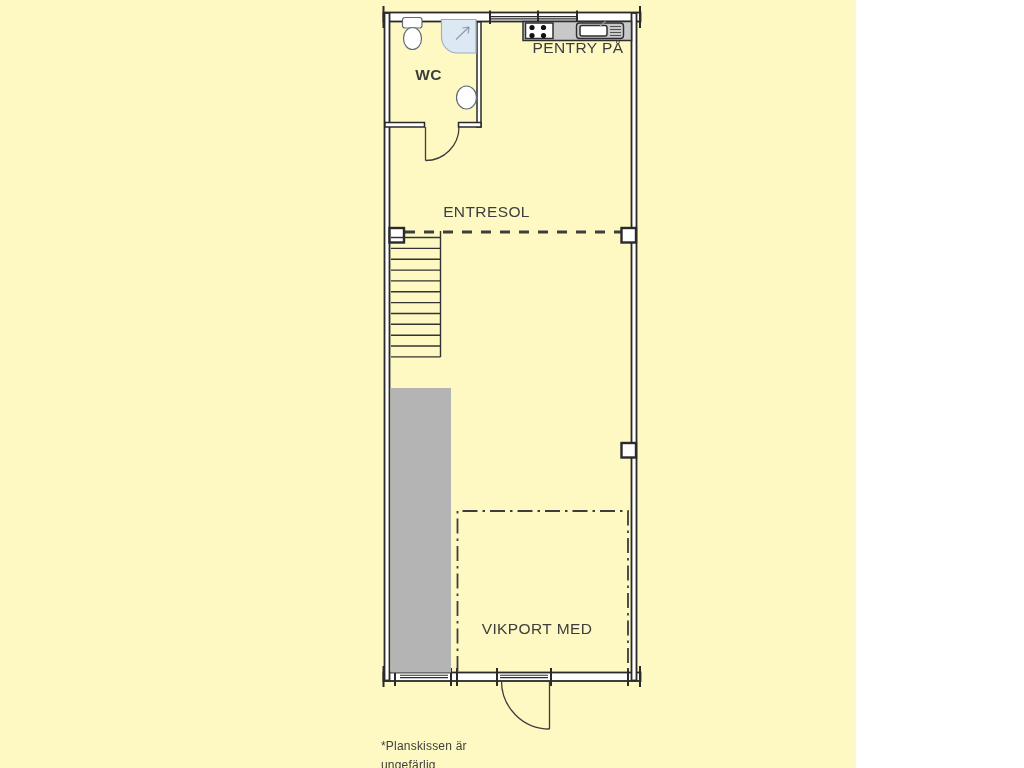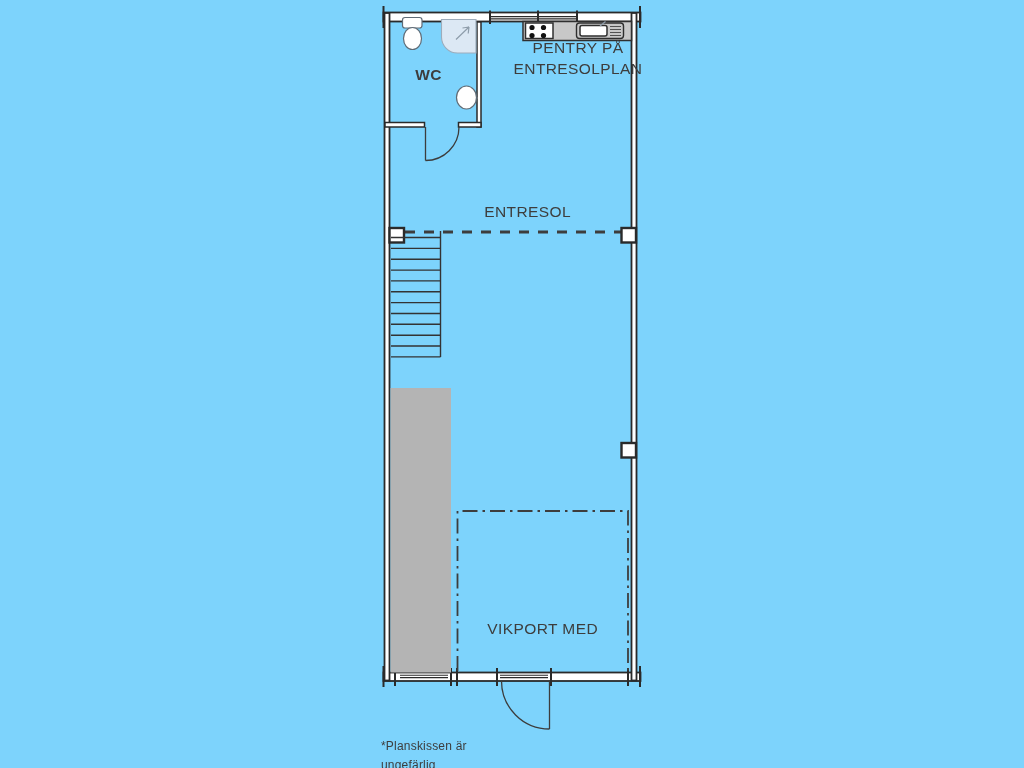--- a/index.html
+++ b/index.html
@@ -2,23 +2,23 @@
 <html style="--wall: #2a2a2a; --text: #3d3d3d; --dash: #3d3d3d; --gray_fill: #b4b4b4; --counter_fill: #c8c8c8; --shower_fill: #dce8f4; --fixture_stroke: #5f6b76;"><head>
 <meta charset="utf-8">
 <style>
   html, body {
     margin: 0;
     padding: 0;
     background: #ffffff;
   }
   #stage {
     position: relative;
-    width: 1024px;
+    width: 856px;
     height: 768px;
-    background: #7dd3fc;
+    background: #fef9c3;
     overflow: hidden;
     font-family: "Liberation Sans", sans-serif;
   }
   #plan-svg {
     position: absolute;
     left: 0;
     top: 0;
   }
   
   .s-wall   { fill: #ffffff; stroke: var(--wall, #2a2a2a); stroke-width: 1.8; }
@@ -47,22 +47,22 @@
     color: var(--text, #3d3d3d);
     font-size: 15.5px;
     line-height: 21px;
     letter-spacing: 0.4px;
     text-align: center;
     white-space: nowrap;
   }
   .label span { display: block; }
   .lbl-pentry   { left: 496px; top: 37px;  width: 164px; }
   .lbl-wc       { left: 403px; top: 64px;  width: 51px; font-weight: bold; }
-  .lbl-entresol { left: 450px; top: 201px; width: 121px; text-align: right; }
-  .lbl-vikport  { left: 436px; top: 618px; width: 162px; line-height: 22px; text-align: right; }
+  .lbl-entresol { left: 426px; top: 201px; width: 121px; }
+  .lbl-vikport  { left: 456px; top: 618px; width: 162px; line-height: 22px; }
   .lbl-footnote {
     left: 381px; top: 737px; width: 130px;
     font-size: 12px; line-height: 18.5px;
     text-align: left; letter-spacing: 0.2px;
   }
 </style>
 </head>
 <body>
 
 <div id="stage">
@@ -143,21 +143,20 @@
 
     <rect class="s-gray" x="390.5" y="388" width="60.5" height="284.5"></rect>
 
     <path class="s-dashdot" d="M457.5 671 V511 H628 V671"></path>
 
     <path class="s-door" d="M549.5 681 V729 M549.5 729 A48 48 0 0 1 501.5 681"></path>
   </svg>
 
   <div class="label lbl-pentry">
     <span>PENTRY PÅ</span>
-    <span>ENTRESOLPLAN</span>
   </div>
 
   <div class="label lbl-wc">
     <span>WC</span>
   </div>
 
   <div class="label lbl-entresol">
     <span>ENTRESOL</span>
   </div>
 

